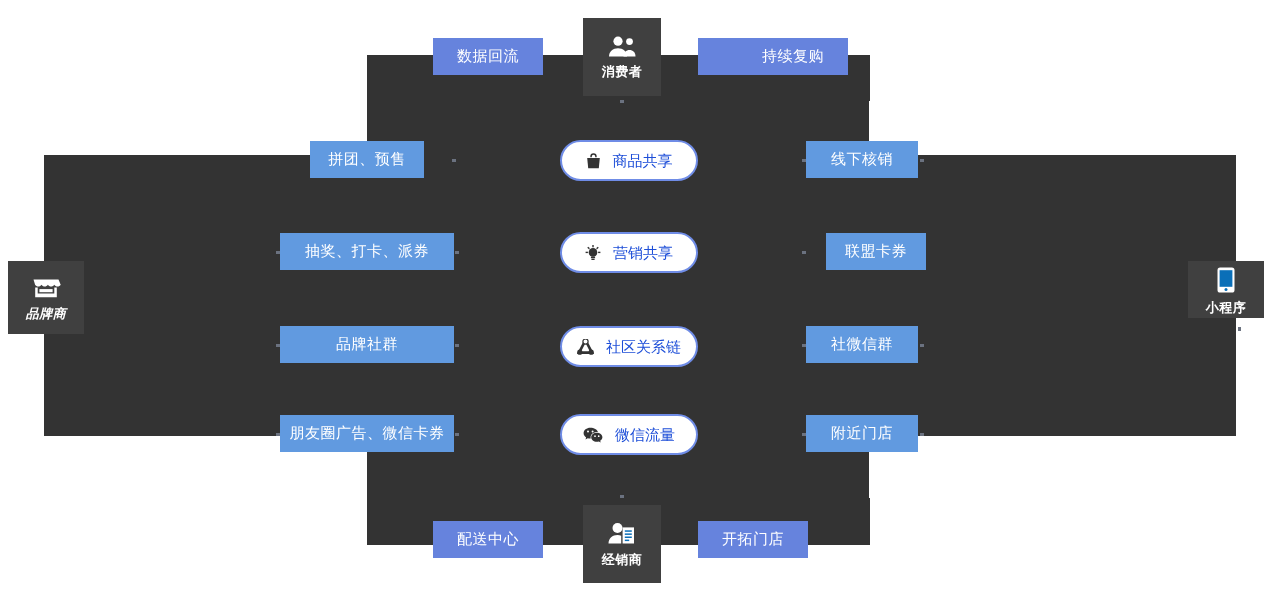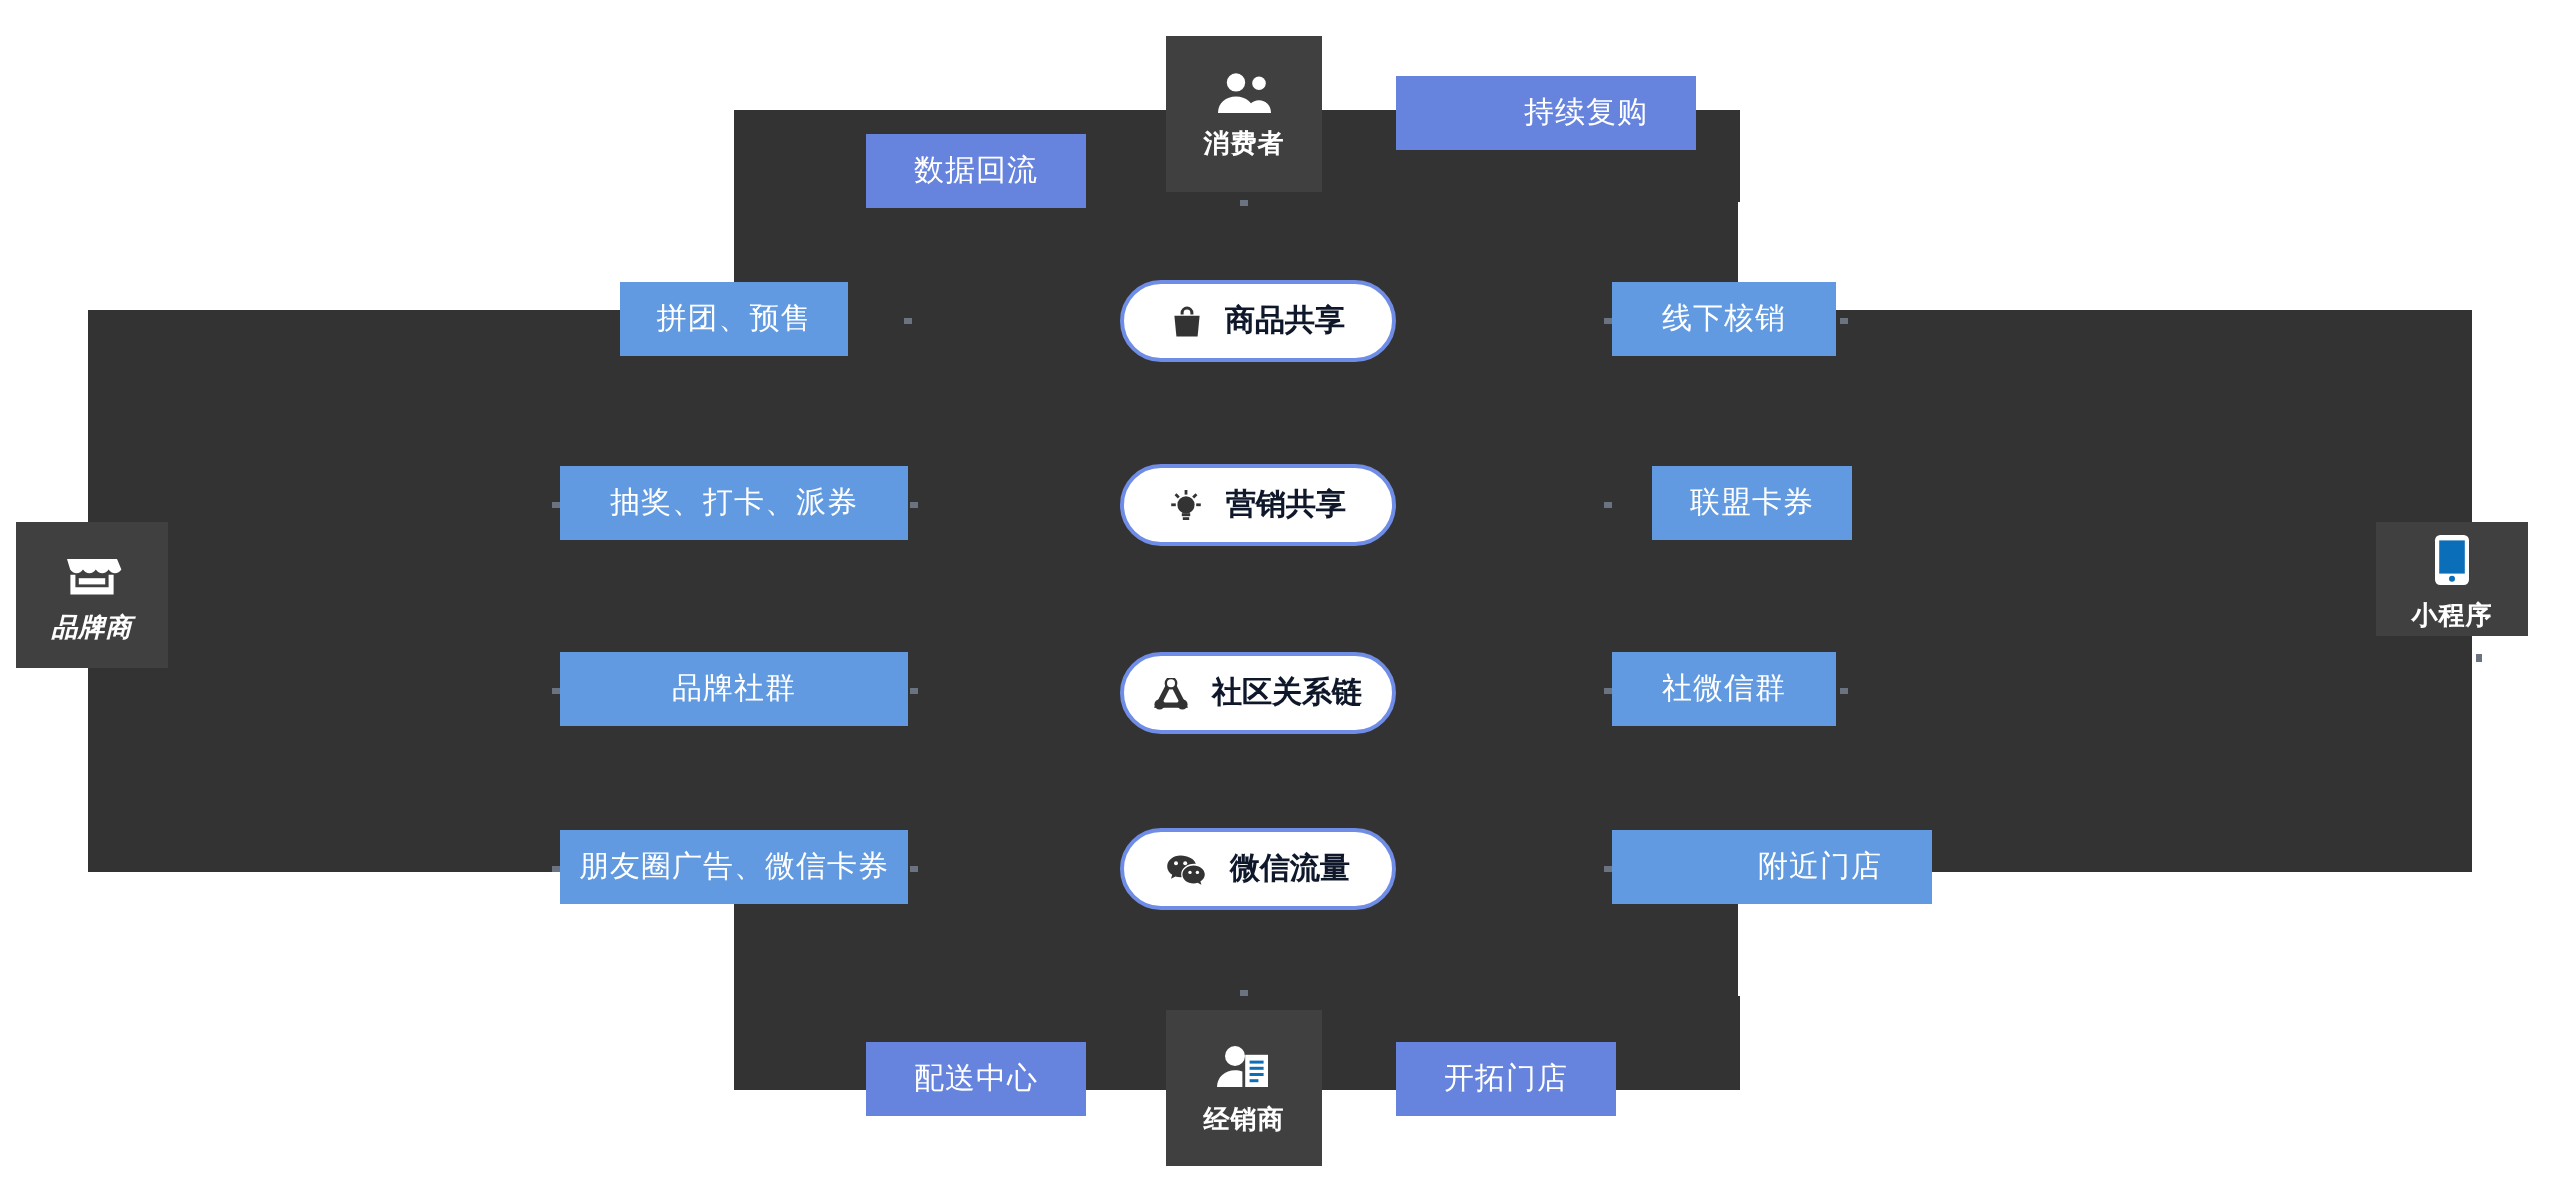--- a/index.html
+++ b/index.html
@@ -66,24 +66,23 @@
   
   .cap {
     position: absolute;
     background: #ffffff;
     border: 2px solid #6f8ce6;
     border-radius: 22px;
     display: flex;
     align-items: center;
     justify-content: center;
     gap: 12px;
-    color: #0f172a;
+    color: #1d4ed8;
     font-size: 15px;
     box-sizing: border-box;
-    font-weight: bold;
   }
   .cap-icon { line-height: 0; display: block; }
   .cap-icon svg { display: block; }
   .cap-text { line-height: 1; }
 
   
   .dot {
     position: absolute;
     width: 4px;
     height: 3px;
@@ -224,29 +223,29 @@
         <circle cx="5" cy="4.6" r="1" fill="#ffffff"></circle>
         <circle cx="9.6" cy="4.6" r="1" fill="#ffffff"></circle>
         <path d="M19.4 10.2c0-2.5-2.5-4.5-5.6-4.5S8.2 7.7 8.2 10.2s2.5 4.5 5.6 4.5c.7 0 1.4-.1 2-.3l1.9 1-.5-1.7c1.3-.8 2.2-2.1 2.2-3.5z"></path>
         <circle cx="12" cy="9.2" r="0.85" fill="#ffffff"></circle>
         <circle cx="15.7" cy="9.2" r="0.85" fill="#ffffff"></circle>
       </svg>
     </span>
     <span class="cap-text">微信流量</span>
   </div>
 
-  <div class="tag indigo" style="left:433px; top:38px; width:110px; height:37px;margin-top:29px;">数据回流</div>
+  <div class="tag indigo" style="left:433px; top:38px; width:110px; height:37px;">数据回流</div>
   <div class="tag indigo" style="left:698px; top:38px; width:110px; height:37px;padding-left:40px;">持续复购</div>
 
   <div class="tag" style="left:310px; top:141px; width:114px; height:37px;">拼团、预售</div>
   <div class="tag" style="left:280px; top:233px; width:174px; height:37px;">抽奖、打卡、派券</div>
   <div class="tag" style="left:280px; top:326px; width:174px; height:37px;">品牌社群</div>
   <div class="tag" style="left:280px; top:415px; width:174px; height:37px;">朋友圈广告、微信卡券</div>
 
   <div class="tag" style="left:806px; top:141px; width:112px; height:37px;">线下核销</div>
   <div class="tag" style="left:806px; top:233px; width:100px; height:37px;margin-left:20px;">联盟卡券</div>
   <div class="tag" style="left:806px; top:326px; width:112px; height:37px;">社微信群</div>
-  <div class="tag" style="left:806px; top:415px; width:112px; height:37px;padding-left:48px;">附近门店</div>
+  <div class="tag" style="left:806px; top:415px; width:112px; height:37px;">附近门店</div>
 
   <div class="tag indigo" style="left:433px; top:521px; width:110px; height:37px;">配送中心</div>
   <div class="tag indigo" style="left:698px; top:521px; width:110px; height:37px;">开拓门店</div>
 
 </div>
 
 </body></html>

